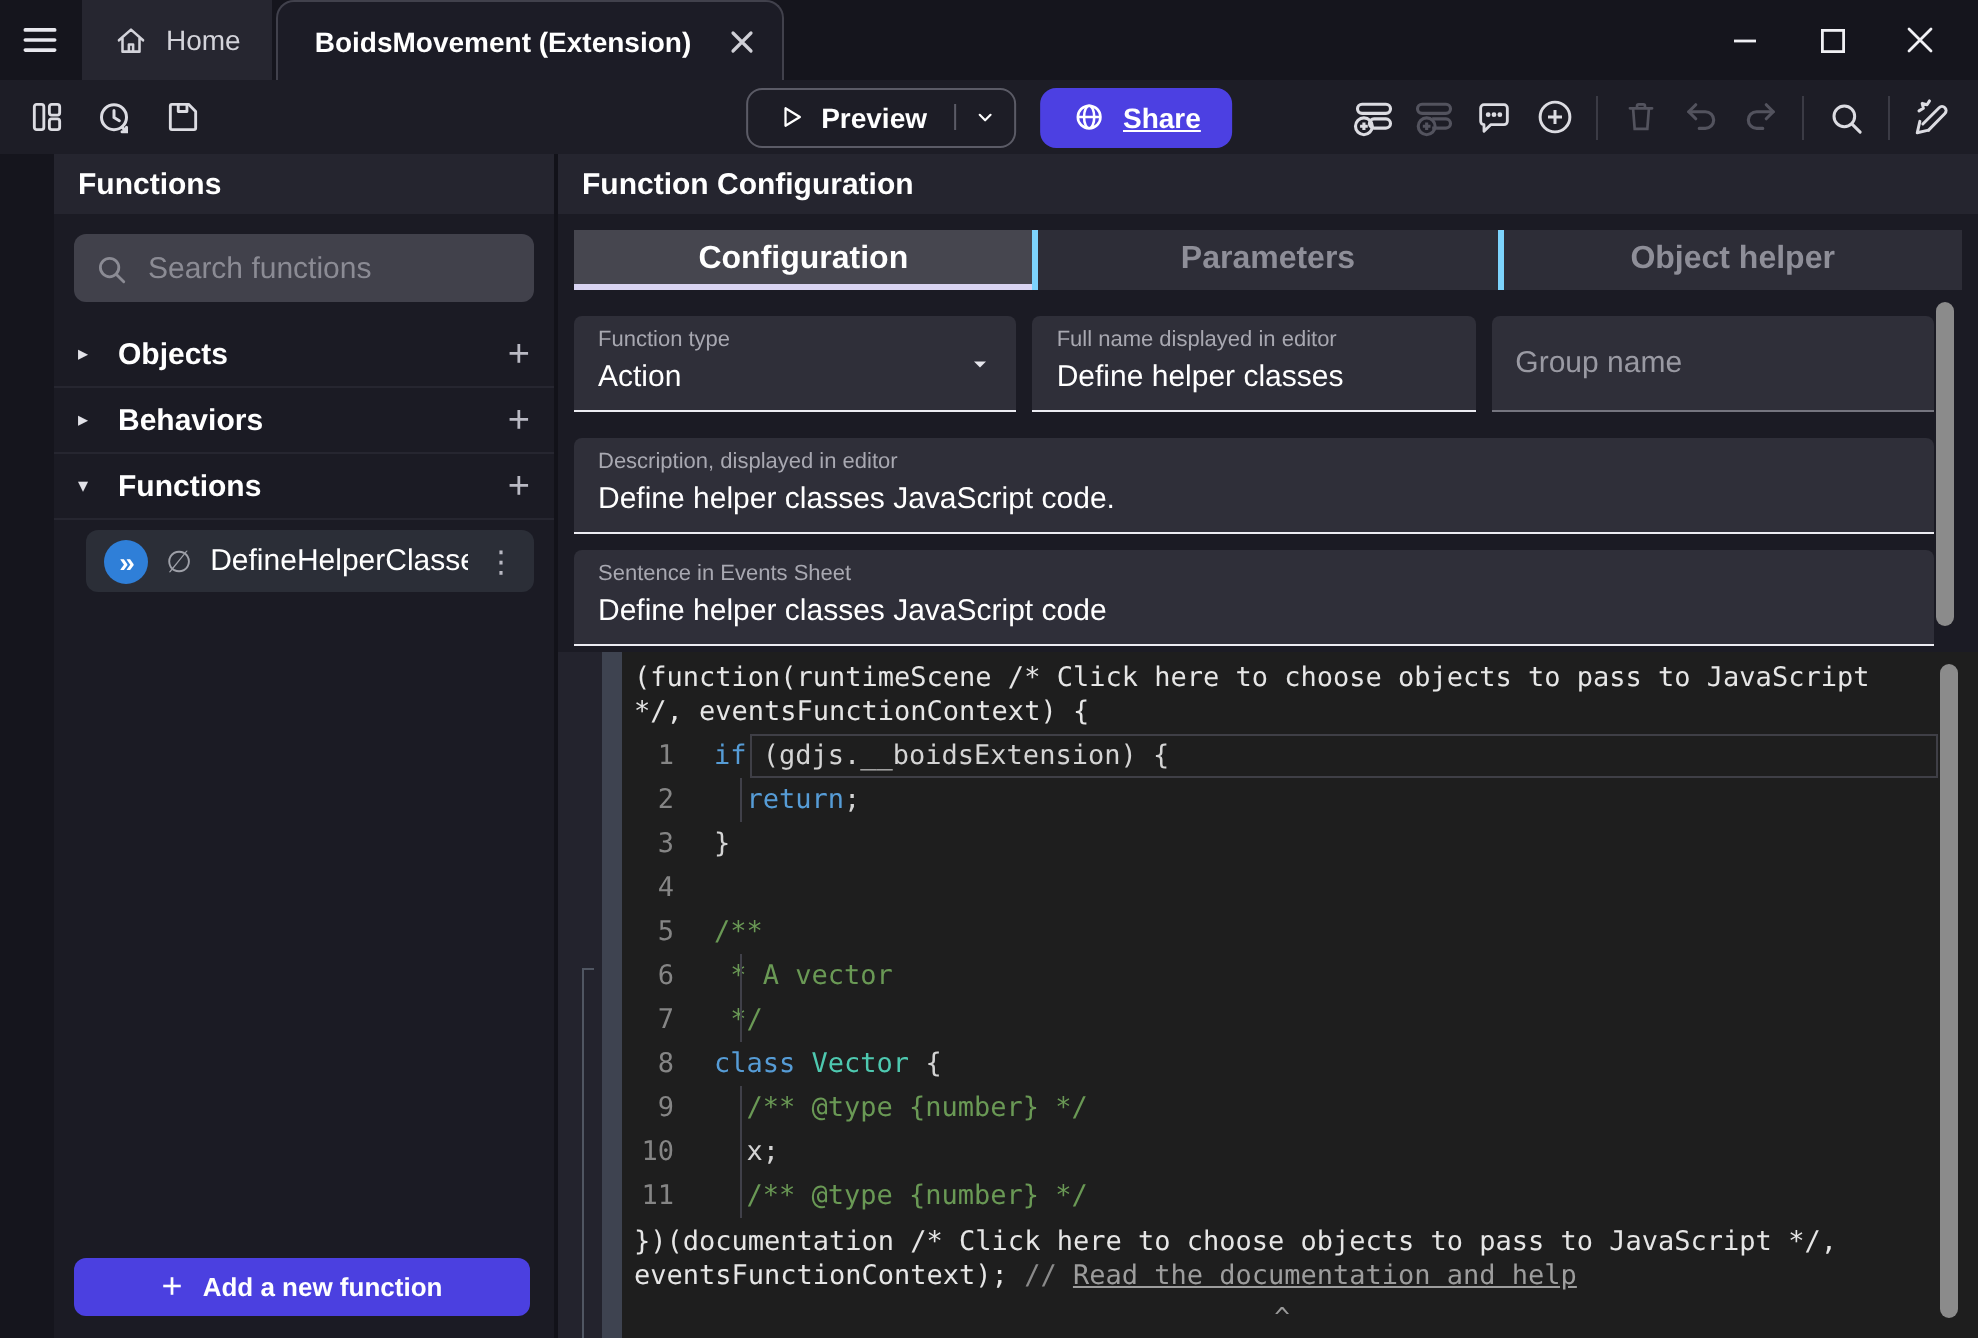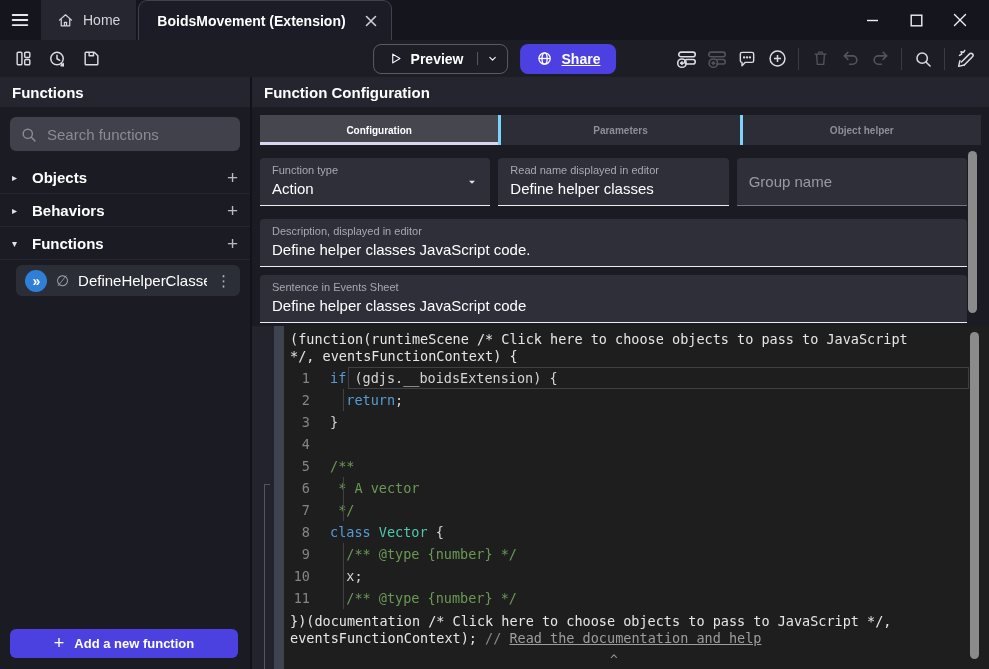--- a/index.html
+++ b/index.html
@@ -27,21 +27,21 @@
   .preview-btn { display:flex; align-items:center; border:1px solid #5b5b66; border-radius:8px; height:30px; color:#fff; overflow:hidden; }
   .preview-main { display:flex; align-items:center; gap:8px; padding:0 14px; font-size:14px; font-weight:700; cursor:pointer; }
   .preview-caret { display:flex; align-items:center; justify-content:center; width:30px; border-left:1px solid #5b5b66; cursor:pointer; }
   .share-btn { display:flex; align-items:center; gap:8px; height:30px; padding:0 16px; background:#4c40e2;
     border:none; border-radius:8px; color:#fff; font-size:14px; font-weight:700; cursor:pointer;text-decoration:underline; }
   .tb-right { margin-left:auto; display:flex; align-items:center; padding-right:8px; }
   .tb-divider { width:1px; height:22px; background:#3b3b45; margin:0 6px; }
 
   
   .content { flex:1; display:flex; min-height:0; }
-  .sidebar { width:250px; background:#1b1b24; display:flex; flex-direction:column; flex:none; }
+  .sidebar { width:250px; background:#1b1b24; display:flex; flex-direction:column; flex:none;margin-left:27px; }
   .main { flex:1; background:#1b1b24; border-left:2px solid #121219; display:flex; flex-direction:column; min-width:0; }
 
   .panel-header { height:30px; background:#25252f; color:#fff; font-size:15px; font-weight:700;
     display:flex; align-items:center; padding:0 12px; flex:none; }
 
   
   .search-wrap { padding:10px; }
   .search-box { height:34px; background:#41414b; border-radius:6px; display:flex; align-items:center; padding:17px 10px; gap:10px; }
   .search-box input { flex:1; background:transparent; border:none; outline:none; color:#e8e8ee; font-size:15px; font-family:inherit; }
   .search-box input::placeholder { color:#8b8b94; }
@@ -63,21 +63,21 @@
 
   .add-fn-wrap { padding:10px 12px 11px 10px; }
   .add-fn-btn { width:100%; height:29px; background:#4b40e0; border:none; border-radius:6px; color:#fff;
     font-size:13px; font-weight:700; display:flex; align-items:center; justify-content:center; gap:10px;
     cursor:pointer; font-family:inherit; }
   .add-fn-btn .plus { font-size:18px; font-weight:400; }
 
   
   .tabs { display:flex; margin:8px 8px 0 8px; flex:none; }
   .tab { flex:1; height:30px; display:flex; align-items:center; justify-content:center;
-    font-size:10px; font-weight:700; cursor:pointer; position:relative; background:#2d2d37; color:#8e8e98; }
+    font-size:16px; font-weight:700; cursor:pointer; position:relative; background:#2d2d37; color:#8e8e98; }
   .tab + .tab { border-left:3px solid #7dd3fc; }
   .tab.active { background:#46464f; color:#fff; border-left:none; }
   .tab.active::after { content:""; position:absolute; left:0; right:0; bottom:0; height:3px; background:#d9d4f2; }
 
   
   .form-area { position:relative; padding:13px 22px 0 8px; height:181px; flex:none; }
   .fields-row { display:flex; gap:8px; }
   .field { background:#2f2f39; border-radius:4px 4px 0 0; padding:6px 12px 7px 12px; height:48px;
     border-bottom:1px solid #ececf2; position:relative; cursor:text; }
   .fields-row .field { flex:1; min-width:0; }
@@ -340,21 +340,21 @@
           <div class="field">
             <div class="field-label">Function type</div>
             <div class="field-value">Action</div>
             <span class="dd-caret">
               <svg width="12" height="12" viewBox="0 0 24 24">
                   <path d="M6 9.5 12 15.5 18 9.5Z" fill="currentColor"></path>
                 </svg>
             </span>
           </div>
           <div class="field">
-            <div class="field-label">Read name displayed in editor</div>
+            <div class="field-label">Full name displayed in editor</div>
             <div class="field-value">Define helper classes</div>
           </div>
           <div class="field empty">
             <input type="text" placeholder="Group name" style="">
           </div>
         </div>
 
         <div class="field wide">
           <div class="field-label">Description, displayed in editor</div>
           <div class="field-value">Define helper classes JavaScript code.</div>

